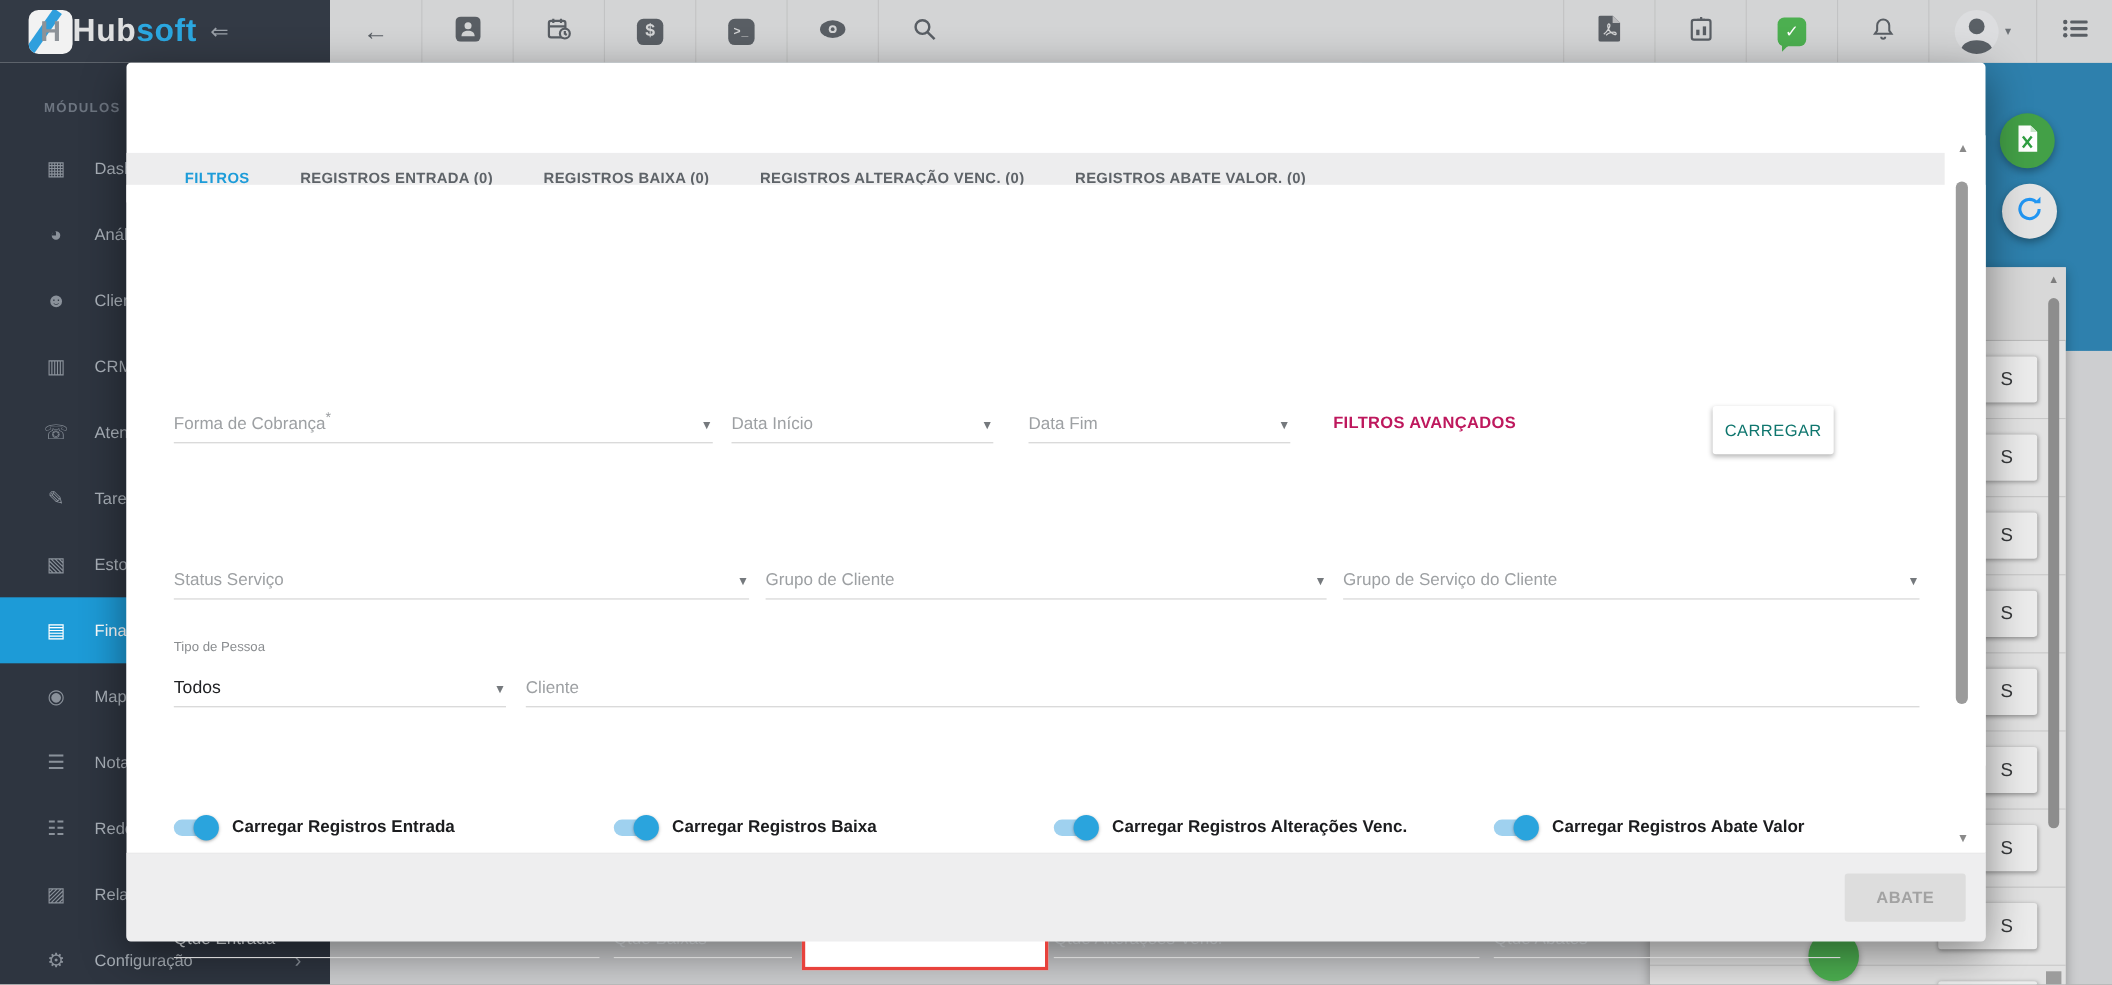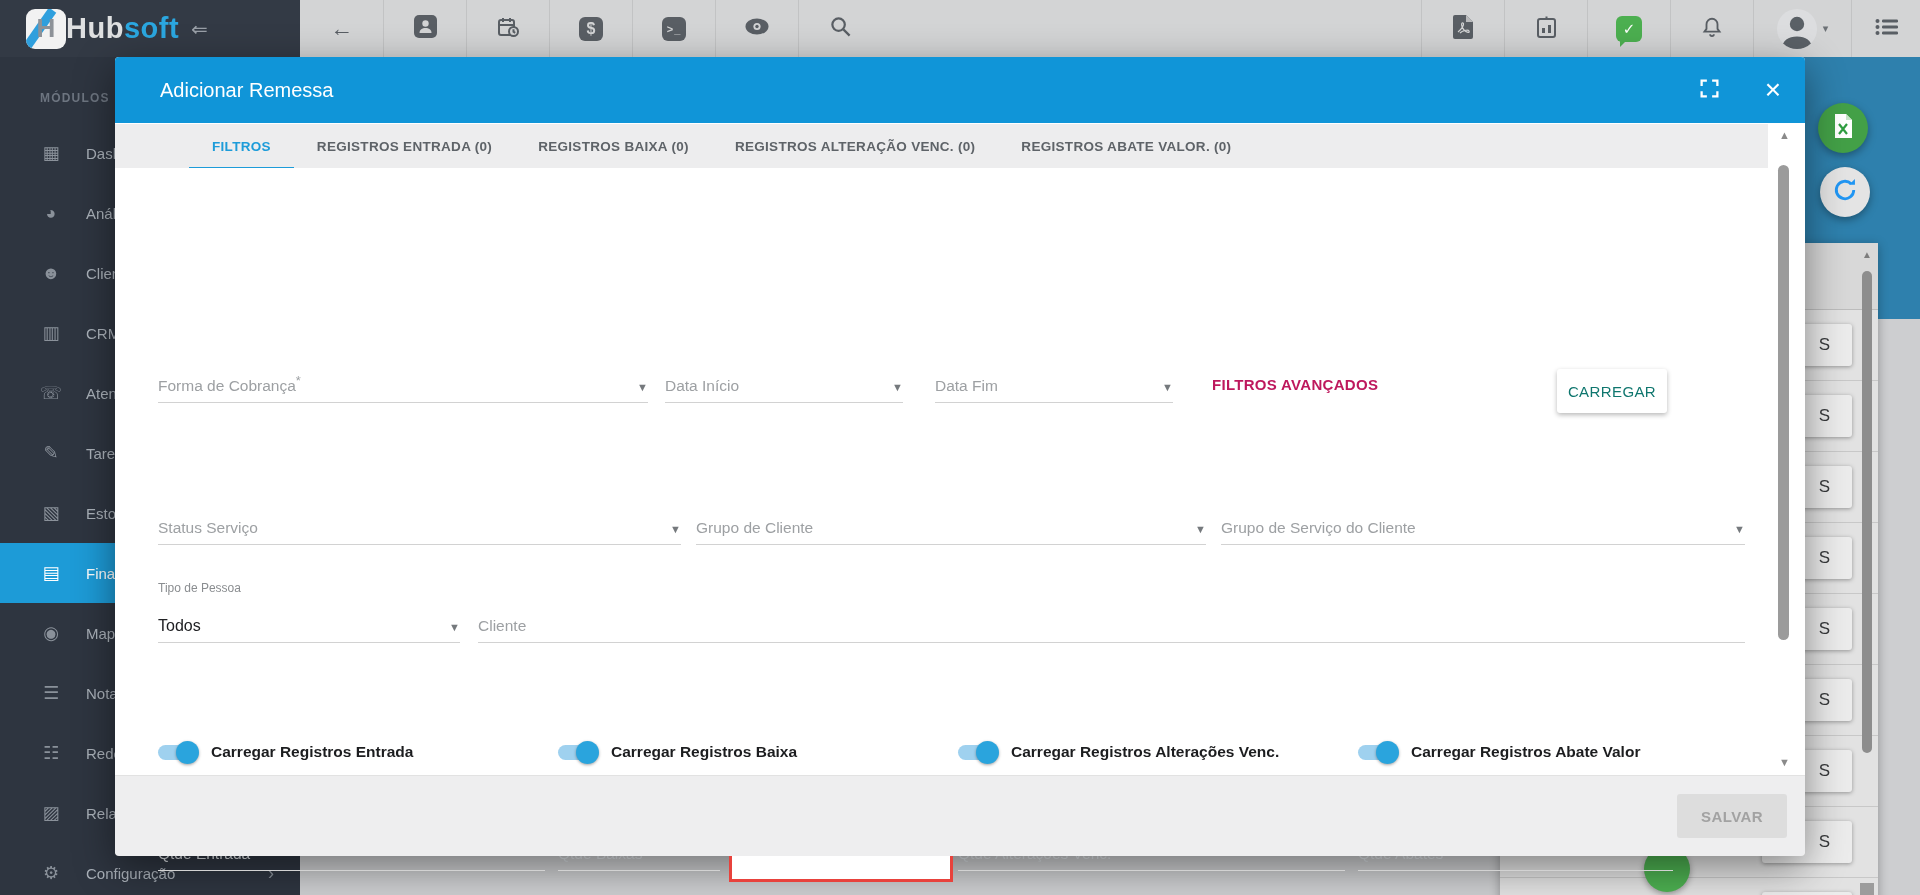--- a/index.html
+++ b/index.html
@@ -52,21 +52,21 @@
   .side-scroll .sthumb{position:absolute;left:2px;top:22px;width:10px;height:482px;border-radius:6px;background:#8d8d8d;}
   .side-scroll .scorner{position:absolute;left:0;top:634px;width:14px;height:16px;background:#9c9c9c;}
 
   
   .modal{position:absolute;left:115px;top:57px;width:1690px;height:798px;background:#fff;border-radius:4px;box-shadow:0 12px 40px rgba(0,0,0,.45);z-index:10;}
   .modal-header{height:66px;background:#1095d8;border-radius:4px 4px 0 0;display:flex;align-items:center;padding:0 0 0 45px;box-sizing:border-box;}
   .modal-title{color:#fff;font-size:20px;}
   .mh-icons{margin-left:auto;display:flex;align-items:center;}
   .mh-btn{width:64px;text-align:center;cursor:pointer;color:#fff;}
   .mh-close{font-size:28px;line-height:1;}
-  .modal-tabs{position:absolute;left:0;top:67px;height:45px;width:1653px;background:#ededee;display:flex;padding-left:74px;box-sizing:border-box;}
+  .modal-tabs{position:absolute;left:0;top:82px;height:45px;width:1653px;background:#ededee;display:flex;padding-left:30px;box-sizing:border-box;}
   .tab{display:flex;align-items:center;padding:0 23px;font-size:13.5px;font-weight:bold;letter-spacing:.3px;color:#5e6368;cursor:pointer;white-space:nowrap;}
   .tab.active{color:#1d9cd9;box-shadow:inset 0 -2px 0 #1d9cd9;}
   .modal-body{position:absolute;left:0;top:111px;width:1690px;height:528px;background:#fff;}
 
   .uf{position:absolute;height:37px;border-bottom:1px solid #d2d2d2;display:flex;align-items:flex-end;justify-content:space-between;padding-bottom:7px;box-sizing:border-box;cursor:text;}
   .uf .ph{font-size:15.5px;color:#9da0a3;white-space:nowrap;}
   .uf .val{font-size:16px;color:#202124;}
   .darr{color:#75797d;font-size:11px;align-self:flex-end;padding-bottom:2px;cursor:pointer;}
   .flabel{position:absolute;font-size:12px;color:#8a8d90;}
   .link-adv{position:absolute;font-size:15px;font-weight:bold;color:#be185d;letter-spacing:.3px;cursor:pointer;}
@@ -308,31 +308,20 @@
         <span class="schev"></span>
       </div>
       <div class="snav-item">
         <span class="sicon">⚙</span>
         <span class="slabel">Configuração</span>
         <span class="schev">›</span>
       </div>
   </nav>
 
   <div class="modal">
-    <div class="modal-header">
-      <span class="modal-title">Adicionar Remessa</span>
-      <div class="mh-icons">
-        <div class="mh-btn">
-          <span><svg width="21" height="21" viewBox="0 0 24 24" fill="none" stroke="#ffffff" stroke-width="2.6">
-                <path d="M3 9V3h6M15 3h6v6M21 15v6h-6M9 21H3v-6"></path>
-              </svg></span>
-        </div>
-        <div class="mh-btn mh-close"><span>×</span></div>
-      </div>
-    </div>
 
     <div class="modal-tabs">
       <div class="tab active">
           <span>FILTROS</span>
         </div>
         <div class="tab">
           <span>REGISTROS ENTRADA (0)</span>
         </div>
         <div class="tab">
           <span>REGISTROS BAIXA (0)</span>
@@ -424,17 +413,17 @@
       </div>
     </div>
 
     <div class="mscroll">
       <div class="marr up">▲</div>
       <div class="mthumb"></div>
       <div class="marr down">▼</div>
     </div>
 
     <div class="modal-footer">
-      <button class="btn-salvar" disabled="">SALVAR</button>
+      <button class="btn-salvar" disabled="">ABATE</button>
     </div>
   </div>
 
 </div>
 
 </body></html>

